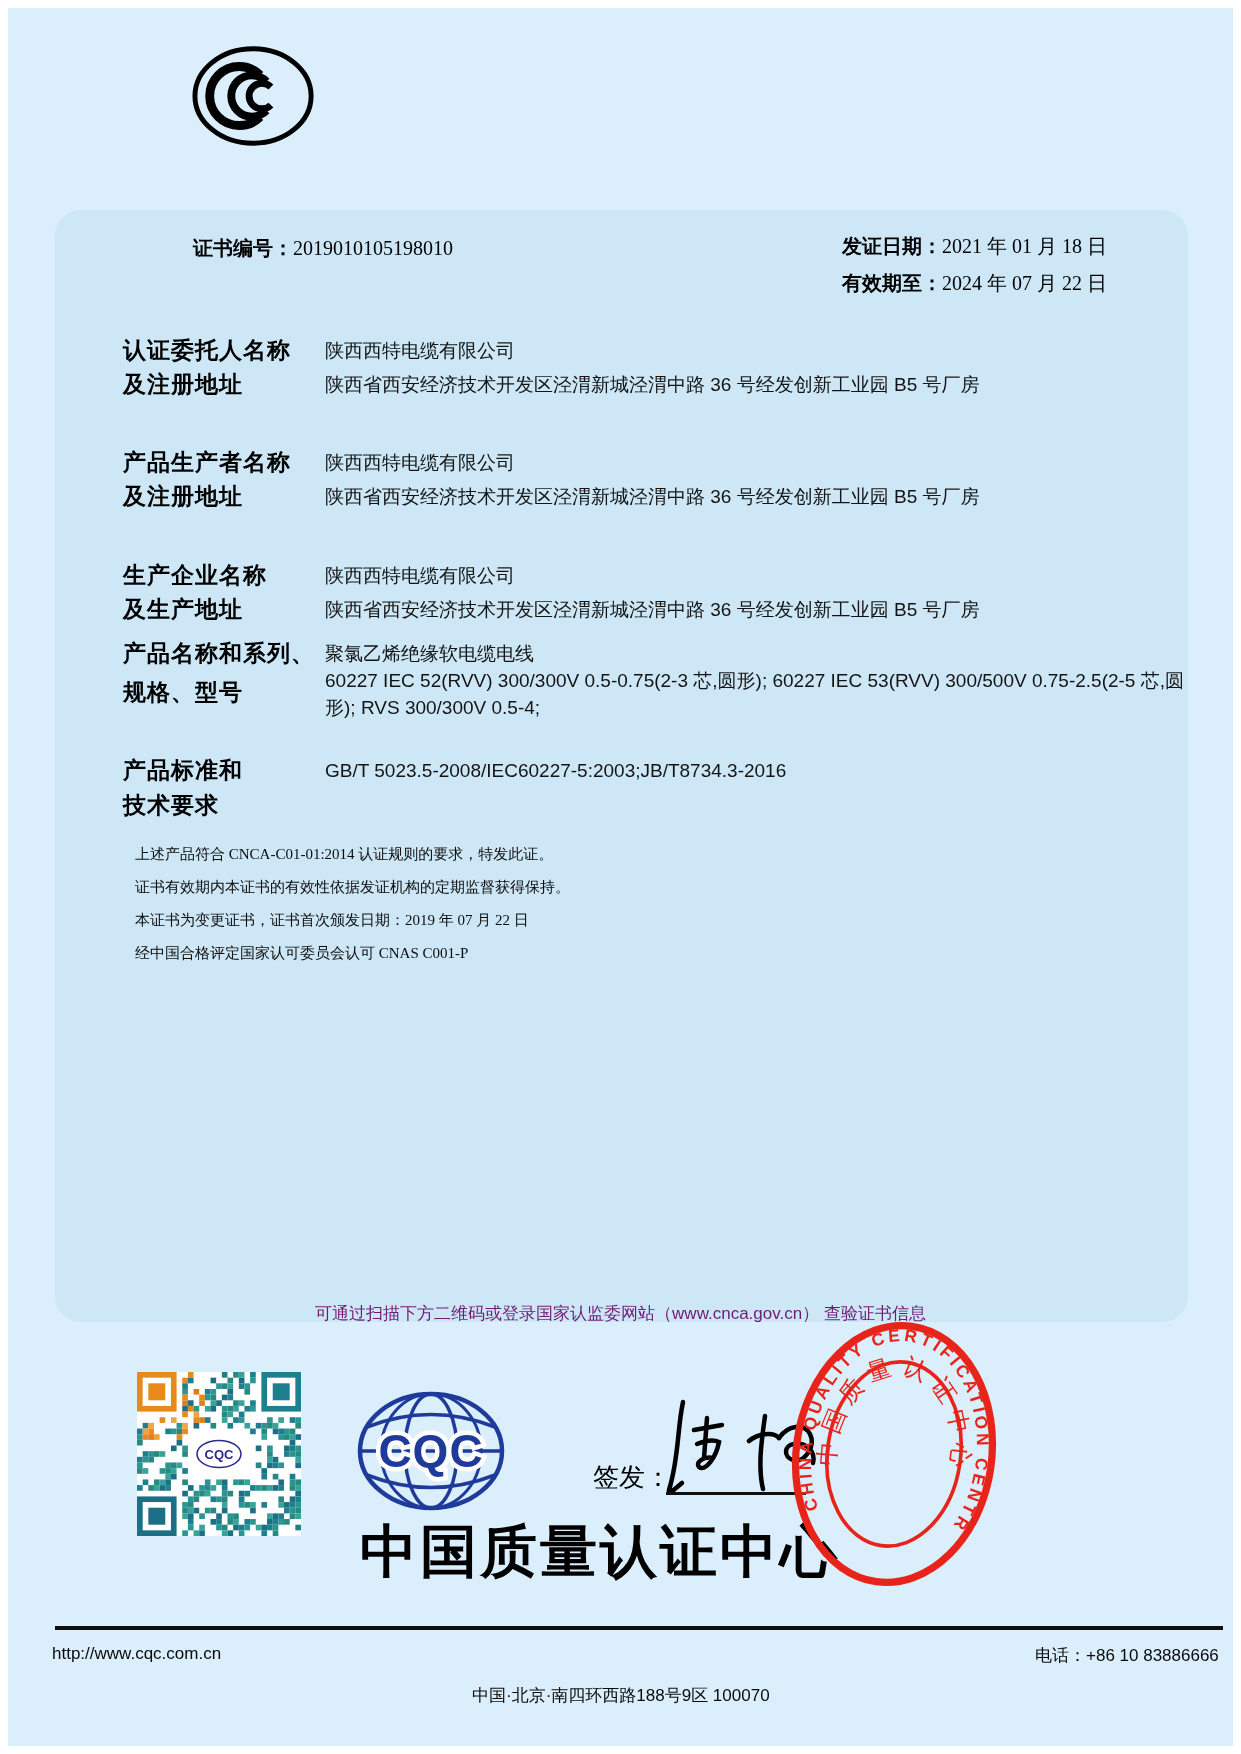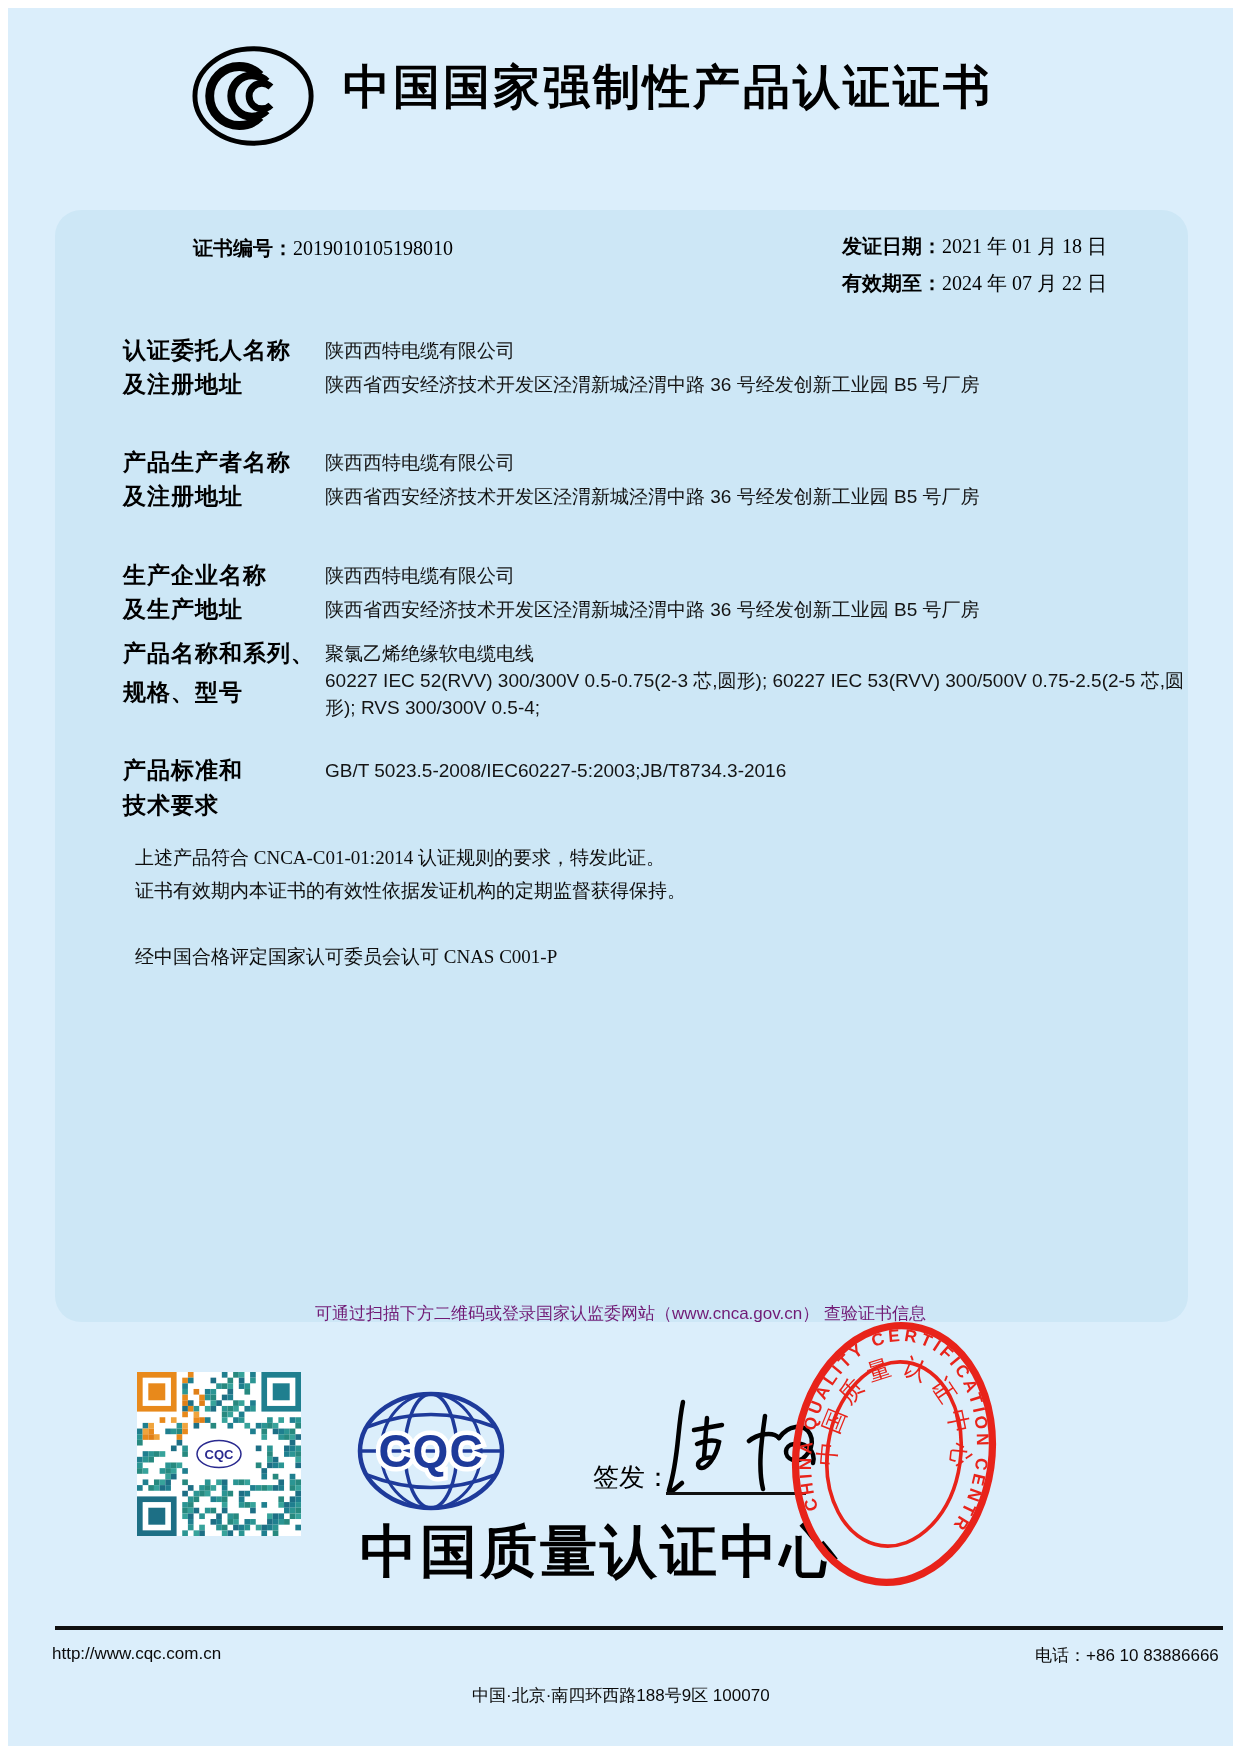--- a/index.html
+++ b/index.html
@@ -16,21 +16,21 @@
          background:#cde7f6;border-radius:26px;}
 
   .meta{font-size:20px;white-space:nowrap;}
   .meta .l{font-weight:bold;}
   .certno{left:138px;top:25px;}
   .issue{left:787px;top:23px;}
   .valid{left:787px;top:60px;}
 
   .lab{position:absolute;left:68px;font-size:23px;font-weight:bold;letter-spacing:1px;white-space:nowrap;}
   .val{position:absolute;left:228px;width:888px;font-size:19px;color:#141414;line-height:27px;margin-left:42px;}
-  .note{position:absolute;left:80px;font-size:19px;white-space:nowrap;color:#0d0d0d;}
+  .note{position:absolute;left:80px;font-size:15px;white-space:nowrap;color:#0d0d0d;}
 
   .verify{left:0;top:1302px;width:1241px;text-align:center;font-size:17px;color:#701a75;}
 
   .qr{left:137px;top:1372px;width:164px;height:164px;}
   .cqclogo{left:356px;top:1390px;width:150px;height:122px;}
   .signlab{left:593px;top:1460px;font-size:26px;white-space:nowrap;font-family:Liberation Mono, monospace;}
   .sig{left:655px;top:1396px;width:170px;height:105px;}
   .sigline{left:666px;top:1492px;width:140px;height:3px;background:#111;}
   .orgname{left:600px;top:1514px;transform:translateX(-50%);font-size:57px;font-weight:bold;
            letter-spacing:3px;white-space:nowrap;}
@@ -47,21 +47,20 @@
 
 <div class="page">
   <div class="bg"></div>
 
   <svg class="abs ccc" viewBox="0 0 130 106">
     <ellipse cx="63" cy="52" rx="59" ry="48" fill="none" stroke="#000" stroke-width="5"></ellipse>
     <path d="M 70.2 30.8 A 30 30 0 1 0 70.2 73.2" fill="none" stroke="#000" stroke-width="9"></path>
     <path d="M 76.8 37.2 A 21 21 0 1 0 76.8 66.8" fill="none" stroke="#000" stroke-width="8"></path>
     <path d="M 81.2 42.8 A 13 13 0 1 0 81.2 61.2" fill="none" stroke="#000" stroke-width="7"></path>
   </svg>
-  <div class="abs title">中国国家强制性产品认证证书</div>
 
   <div class="panel">
 
     <div class="abs meta kai certno">
       <span class="l">证书编号：</span><span>2019010105198010</span>
     </div>
     <div class="abs meta kai issue">
       <span class="l">发证日期：</span><span>2021 年 01 月 18 日</span>
     </div>
     <div class="abs meta kai valid">
@@ -87,20 +86,21 @@
     <div class="lab" style="top:467px">规格、型号</div>
     <div class="val" style="top:430px">聚氯乙烯绝缘软电缆电线</div>
     <div class="val" style="top:457px">60227 IEC 52(RVV) 300/300V 0.5-0.75(2-3 芯,圆形); 60227 IEC 53(RVV) 300/500V 0.75-2.5(2-5 芯,圆形); RVS 300/300V 0.5-4;</div>
 
     <div class="lab" style="top:545px">产品标准和</div>
     <div class="lab" style="top:580px">技术要求</div>
     <div class="val" style="top:547px">GB/T 5023.5-2008/IEC60227-5:2003;JB/T8734.3-2016</div>
 
     <div class="note kai" style="top:635px">上述产品符合 CNCA-C01-01:2014 认证规则的要求，特发此证。</div>
     <div class="note kai" style="top:668px">证书有效期内本证书的有效性依据发证机构的定期监督获得保持。</div>
+    <div class="note kai" style="top:701px">本证书为变更证书，证书首次颁发日期：2019 年 07 月 22 日</div>
     <div class="note kai" style="top:734px">经中国合格评定国家认可委员会认可 CNAS C001-P</div>
   </div>
 
   <div class="abs verify">可通过扫描下方二维码或登录国家认监委网站（www.cnca.gov.cn）  查验证书信息</div>
 
   <svg class="abs qr" id="qr-svg" viewBox="0 0 164 164">
       <rect x="0" y="0" width="164" height="164" fill="#ffffff"></rect>
       <rect x="50.89655172413793" y="0" width="5.655172413793103" height="5.655172413793103" fill="#e8891b"></rect>
       <rect x="84.82758620689654" y="0" width="5.655172413793103" height="5.655172413793103" fill="#1f7f8f"></rect>
       <rect x="96.13793103448276" y="0" width="5.655172413793103" height="5.655172413793103" fill="#27897f"></rect>

